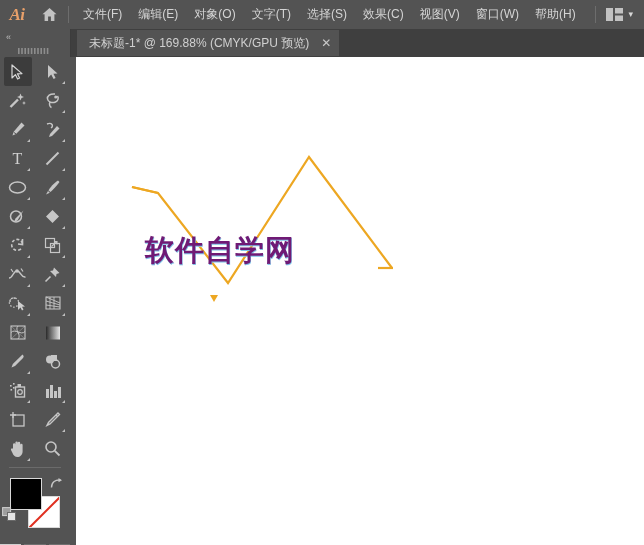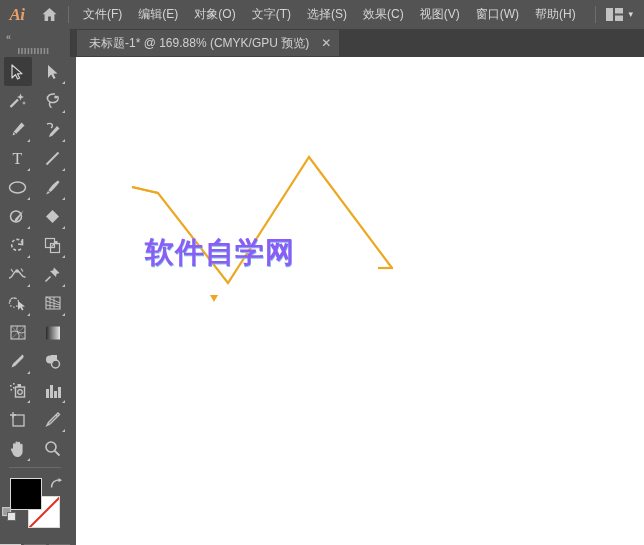--- a/index.html
+++ b/index.html
@@ -111,22 +111,22 @@
   .artboard{
     position:absolute;left:6px;top:0px;width:568px;height:488px;
     background:#ffffff;
   }
   .artwork{position:absolute;left:0;top:0;width:568px;height:488px;}
   .watermark{
     position:absolute;left:64px;top:181px;width:160px;text-align:center;
     pointer-events:none;
   }
   .wm-main{
-    font-size:29px;font-weight:bold;color:#8b5cf6;letter-spacing:1px;
-    line-height:1;font-family:Liberation Sans, sans-serif;
+    font-size:29px;font-weight:bold;color:#701a75;letter-spacing:1px;
+    line-height:1;font-family:Liberation Mono, monospace;
     text-shadow:0.5px 0.5px 0 #7fc4e8;
   }
   .wm-sub{
     font-size:12px;font-weight:bold;color:#2b93d8;letter-spacing:1.2px;
     line-height:1;margin-top:3px;
     font-family:"DejaVu Sans","Liberation Sans",sans-serif;
   }
 </style>
 </head>
 <body>

